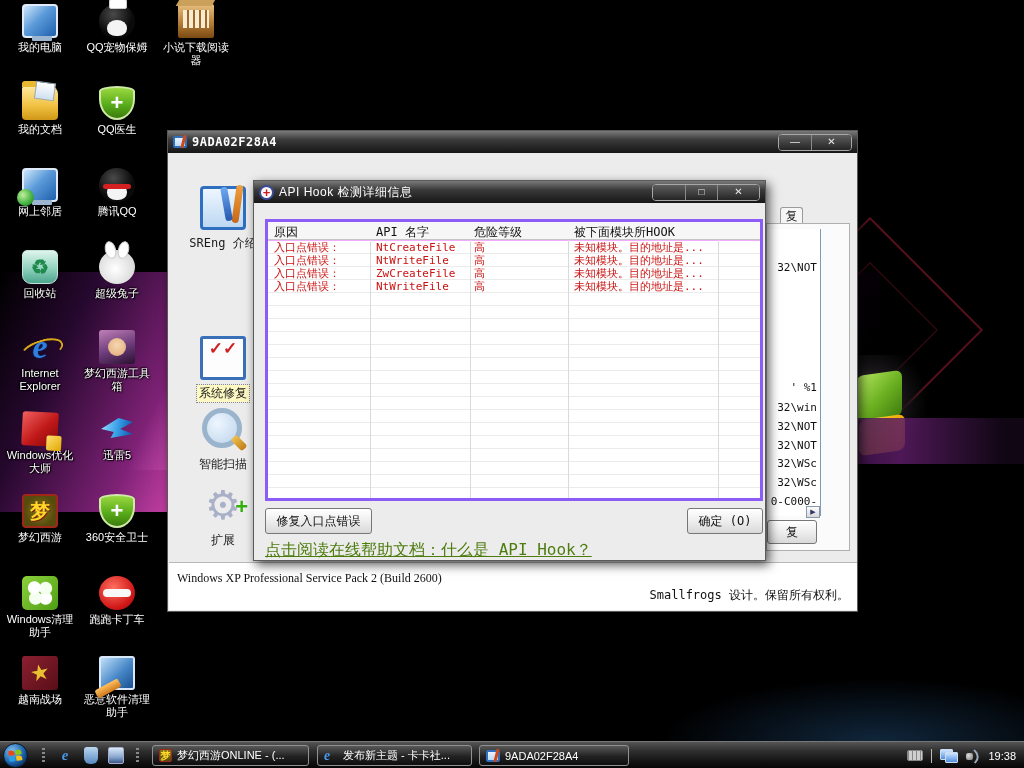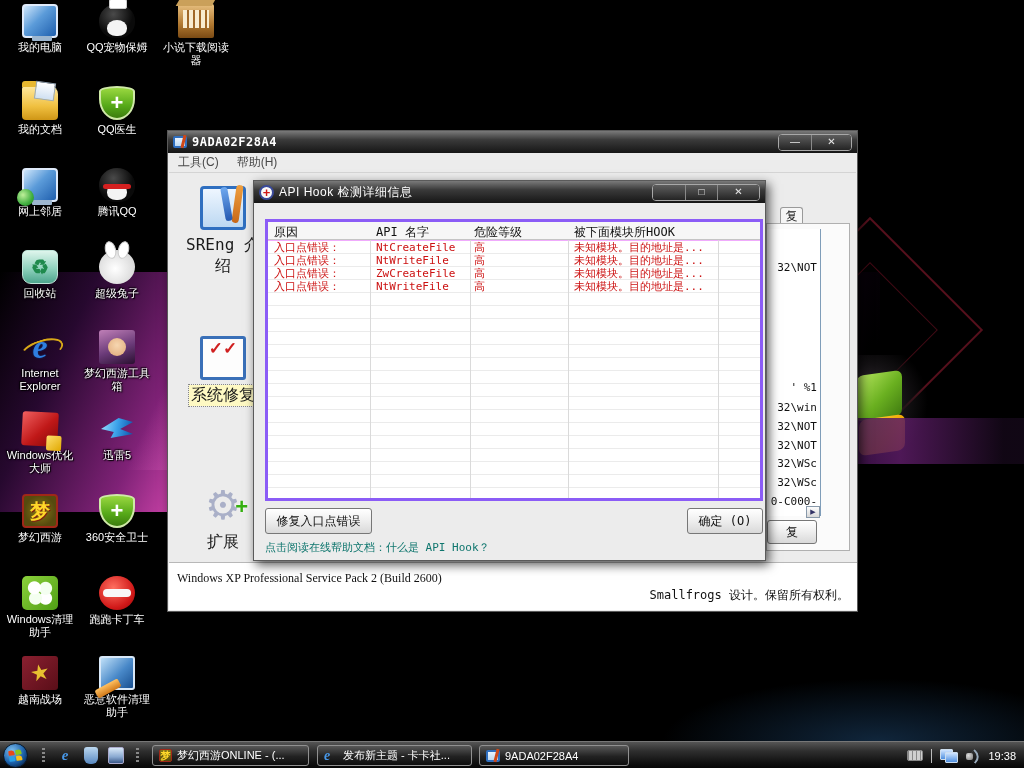--- a/index.html
+++ b/index.html
@@ -123,21 +123,21 @@
   .tb-btn { width:32px; height:15px; background:linear-gradient(#5e5e5e,#242424);
     color:#e8e8e8; font-size:10px; line-height:14px; text-align:center;
     border-left:1px solid #8a8a8a; cursor:pointer; }
   .tb-btn:first-child { border-left:none; }
   .menubar { position:absolute; left:1px; top:22px; right:1px; height:20px;
     background:#ececec; border-bottom:1px solid #d4d4d4; display:flex; align-items:center; }
   .menu-item { font-size:12px; color:#4a4a4a; padding:2px 9px; cursor:pointer; }
 
   
   .side-item { position:absolute; width:80px; text-align:center; cursor:pointer; z-index:2; }
-  .side-label { font-size:16px; color:#1a1a1a; margin-top:5px; display:inline-block;
+  .side-label { font-size:12px; color:#1a1a1a; margin-top:5px; display:inline-block;
     font-family:"DejaVu Sans Mono",monospace; }
   .side-label.sel { background:#fef9c3; outline:1px dotted #888; padding:0 2px; }
   .sicon { width:46px; height:44px; margin:0 auto; position:relative; }
   .s-sreng { background:linear-gradient(#eef6ff,#bcd8f2); border:3px solid #2f6fc0; border-radius:4px; }
   .s-sreng::before { content:""; position:absolute; right:2px; top:-4px; width:7px; height:38px;
     background:linear-gradient(#f0a040,#c86818); transform:rotate(8deg); border-radius:3px; }
   .s-sreng::after { content:""; position:absolute; right:13px; top:-2px; width:7px; height:34px;
     background:linear-gradient(#70aaf0,#2458b0); transform:rotate(-10deg); border-radius:3px; }
   .s-clock { background:radial-gradient(circle at 40% 35%,#fff,#dfe8f0 70%); border:3px solid #8fa8c0;
     border-radius:50%; }
@@ -187,21 +187,21 @@
   .dt-stripes { position:absolute; left:0; right:0; top:19px; bottom:0;
     background:repeating-linear-gradient(to bottom,#fff 0 12px,#ebebeb 12px 13px); }
   .dt-row { position:absolute; left:0; right:0; height:13px; cursor:default; }
   .dt-cell { position:absolute; top:0; font-size:11px; line-height:13px; color:#cc1111;
     font-family:"DejaVu Sans Mono",monospace; white-space:nowrap; }
   .tcol0 { left:6px; }  .tcol1 { left:108px; } .tcol2 { left:206px; } .tcol3 { left:306px; }
 
   .xpbtn { position:absolute; background:linear-gradient(#ffffff,#f0f0f0 45%,#d9d9d9);
     border:1px solid #777; border-radius:3px; font-size:12px; color:#111; text-align:center;
     cursor:pointer; font-family:"DejaVu Sans Mono",monospace; box-shadow:inset 0 1px 0 #fff; }
-  .help-link { position:absolute; font-size:11px; color:#0f766e; 
+  .help-link { position:absolute; font-size:16px; color:#4d7c0f; text-decoration:underline;
     cursor:pointer; font-family:"DejaVu Sans Mono",monospace; }
 
   .dlg-ico { width:15px; height:15px; border-radius:50%; background:#fafafa; border:2px solid #3a4a9a;
     color:#d01818; font-size:13px; font-weight:bold; line-height:11px; text-align:center; }
   .mini-sreng { width:14px; height:12px; background:linear-gradient(#eaf4ff,#bcd8f2);
     border:2px solid #2f6fc0; border-radius:2px; position:relative; flex:none; }
   .mini-sreng::after { content:""; position:absolute; right:0; top:-3px; width:3px; height:13px;
     background:#d04818; transform:rotate(14deg); }
 
   
@@ -353,32 +353,32 @@
 
 <div class="win" style="left:167px;top:130px;width:691px;height:482px;z-index:5">
   <div class="titlebar">
     <div class="mini-sreng"></div>
     <span class="title-text">9ADA02F28A4</span>
     <div class="tb-group">
       <div class="tb-btn">—</div>
       <div class="tb-btn" style="width:40px">✕</div>
     </div>
   </div>
-  <div class="menubar">
-    <span class="menu-item">工具(C)</span>
-    <span class="menu-item">帮助(H)</span>
-  </div>
 
   <div class="side-item" style="left:15px;top:55px">
     <div class="sicon s-sreng"></div>
     <span class="side-label">SREng 介绍</span>
   </div>
   <div class="side-item" style="left:15px;top:205px">
     <div class="sicon s-repair">✓✓</div>
     <span class="side-label sel">系统修复</span>
+  </div>
+  <div class="side-item" style="left:15px;top:276px">
+    <div class="sicon s-scan"></div>
+    <span class="side-label">智能扫描</span>
   </div>
   <div class="side-item" style="left:15px;top:352px">
     <div class="sicon s-ext"><span>⚙</span><i>+</i></div>
     <span class="side-label">扩展</span>
   </div>
 
   <div class="frag-tab" style="left:612px;top:76px;width:23px;height:17px">复</div>
   <div class="frag-panel" style="left:598px;top:92px;width:84px;height:328px">
     <div class="frag-list">
       <div class="frag-line" style="top:32px">32\NOT</div>

